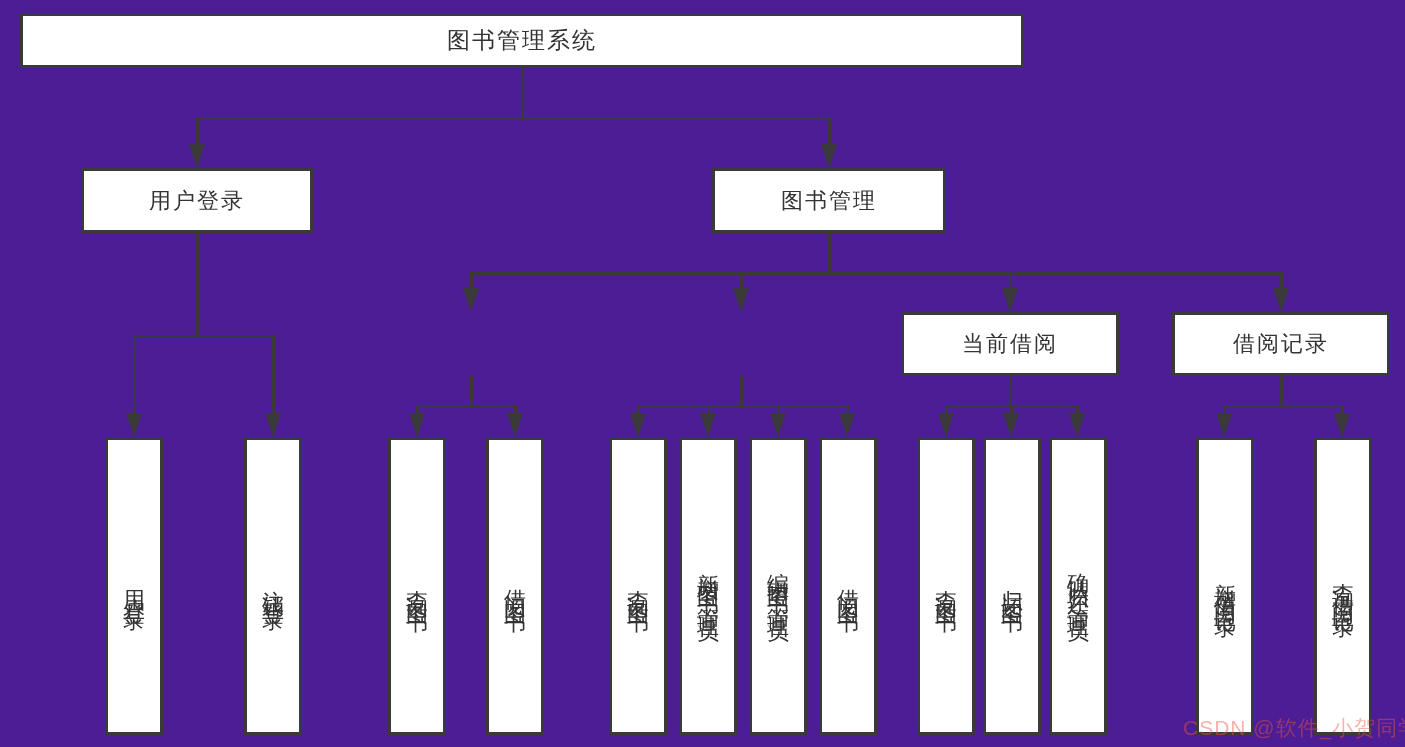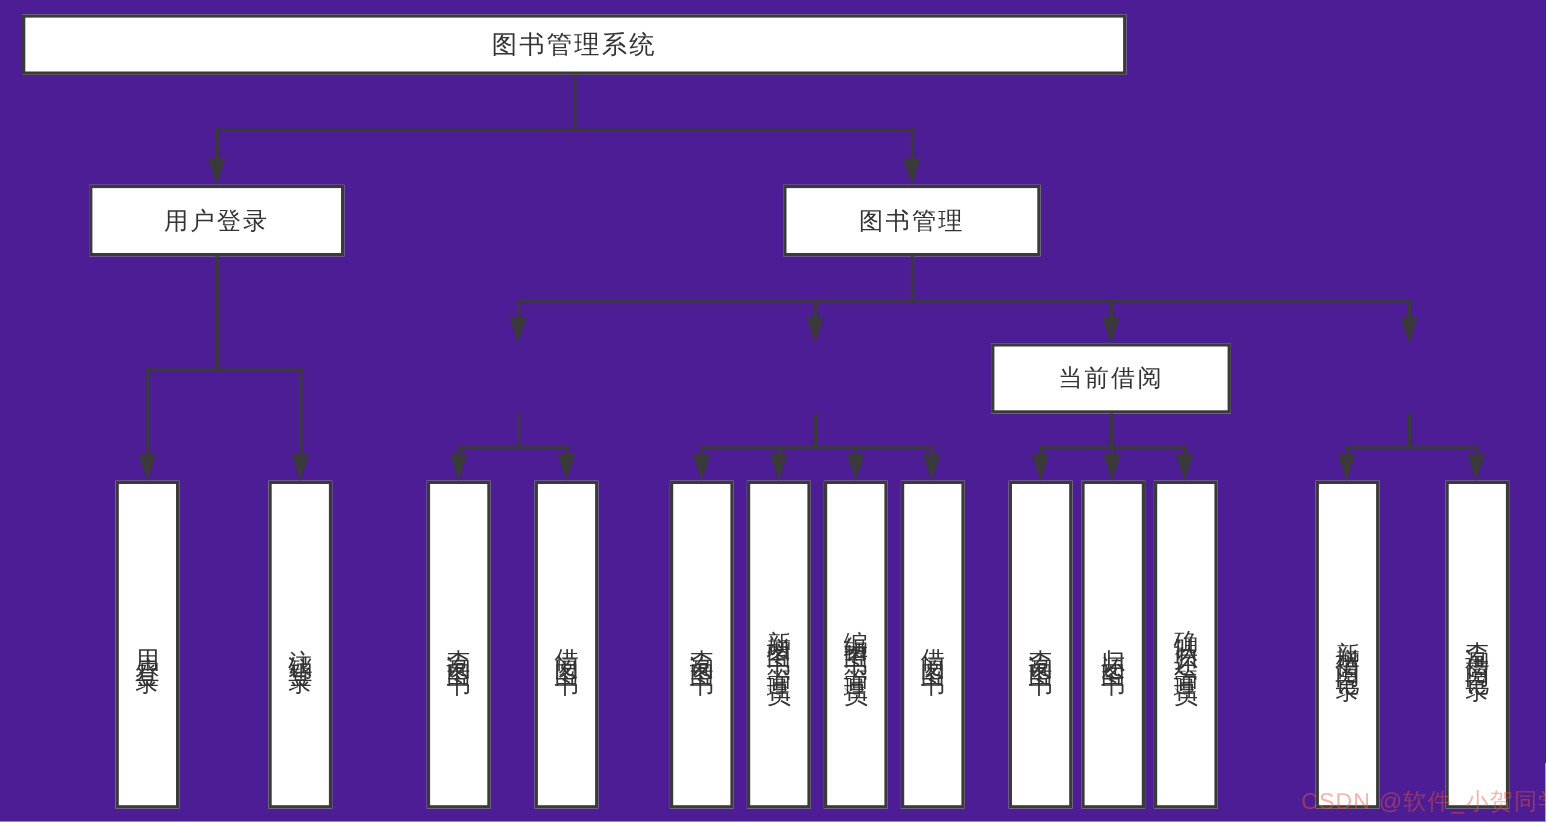--- a/index.html
+++ b/index.html
@@ -59,20 +59,21 @@
 <body>
 
 <div class="canvas">
 
   <div class="box root" style="left:20px; top:13px; width:1004px; height:55px;">图书管理系统</div>
 
   <div class="box" style="left:81px; top:168px; width:232px; height:65px;">用户登录</div>
   <div class="box" style="left:712px; top:168px; width:234px; height:65px;">图书管理</div>
 
   <div class="box" style="left:901px; top:312px; width:218px; height:64px;">当前借阅</div>
+  <div class="box" style="left:1172px; top:312px; width:218px; height:64px;">借阅记录</div>
 
   <div class="box tall" style="left:105px;">
     <span class="vtext">用户登录</span>
   </div>
   <div class="box tall" style="left:244px;">
     <span class="vtext">注销登录</span>
   </div>
 
   <div class="box tall" style="left:388px;">
     <span class="vtext">查询图书</span>

